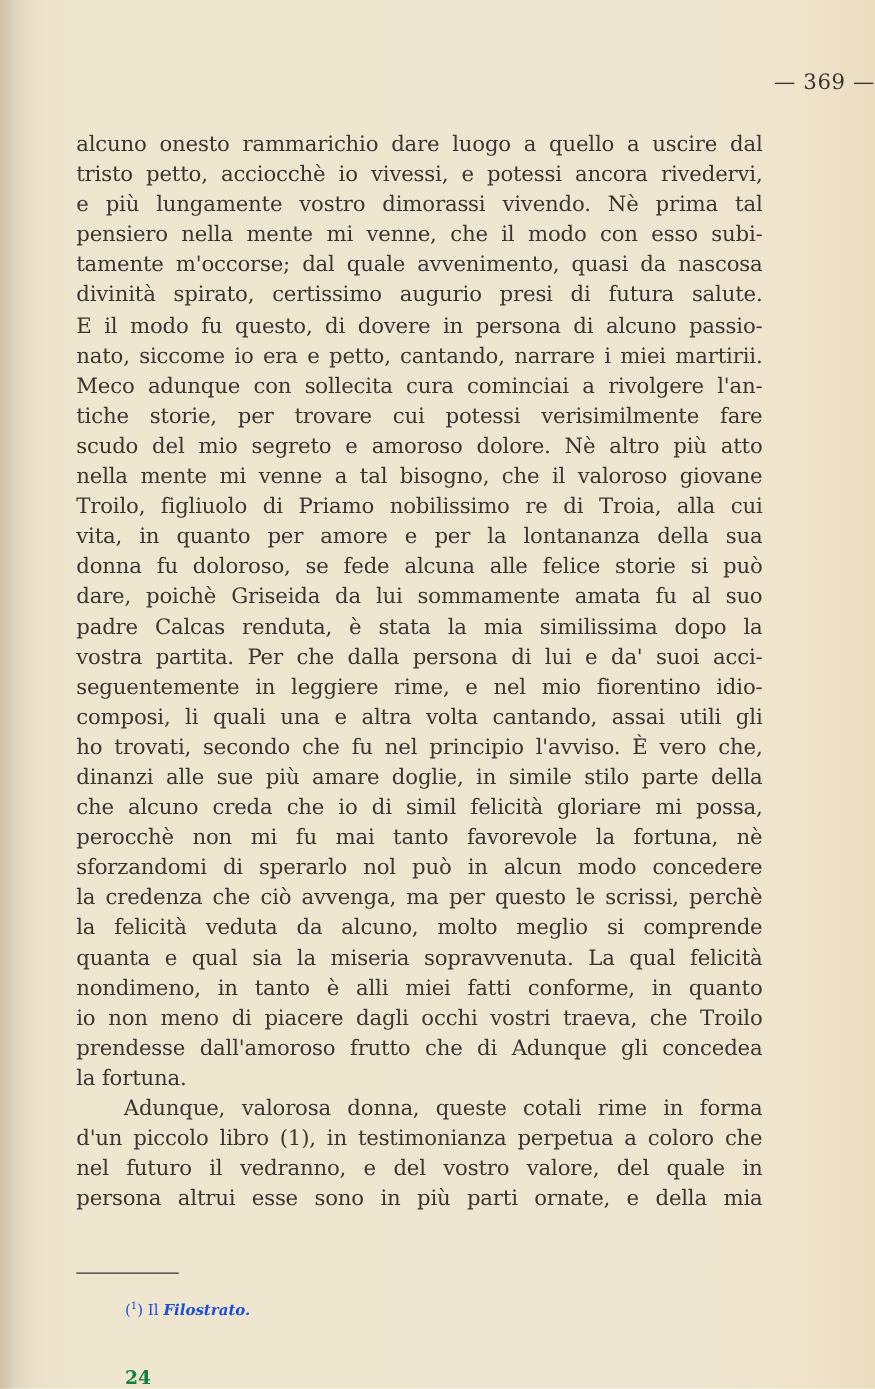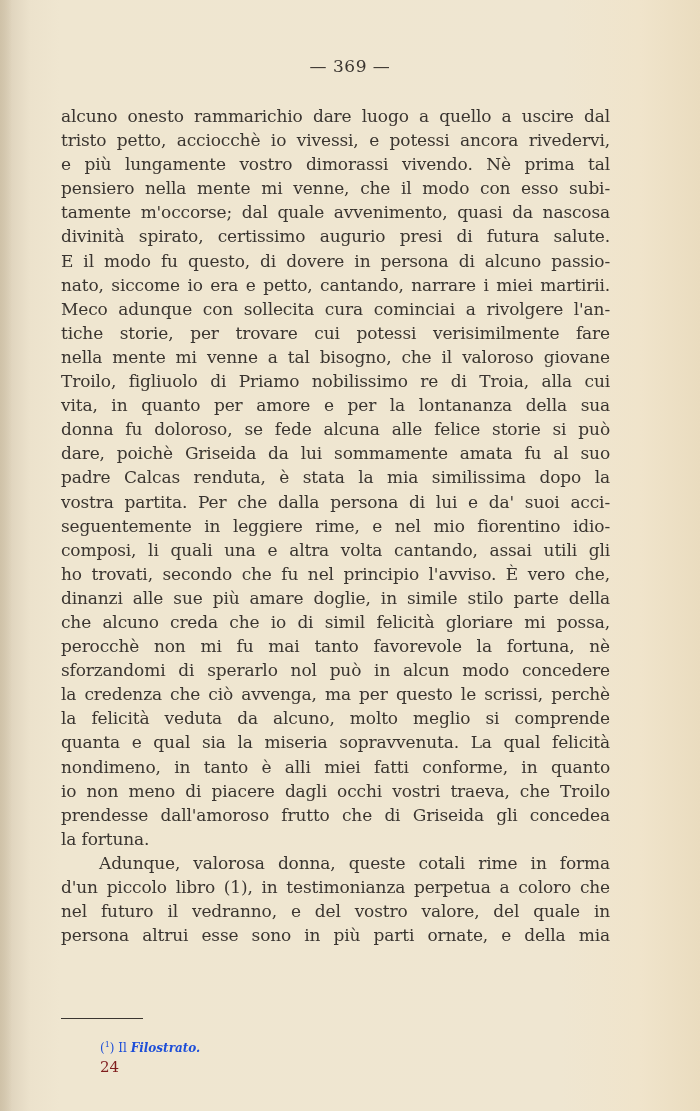--- a/index.html
+++ b/index.html
@@ -21,21 +21,21 @@
       top: 0;
       width: 12px;
       height: 1111px;
       background: linear-gradient(90deg, #cfc2a8, rgba(230,220,198,0));
     }
     .page-header {
       position: absolute;
       top: 56px;
       left: 0;
       width: 700px;
-      text-align: center;
+      text-align: right;
       font-size: 17px;
       letter-spacing: 0.5px;
       color: #3a3530;
     }
     .body-text {
       position: absolute;
       top: 104px;
       left: 61px;
       width: 549px;
     }
@@ -75,65 +75,66 @@
     }
     .footnote .mark sup {
       font-size: 8px;
     }
     .footnote .title {
       font-style: italic;
       font-weight: bold;
     }
     .signature {
       position: absolute;
-      top: 1058px;
+      top: 1093px;
       left: 100px;
       font-size: 15px;
-      font-weight: normal;
-      color: #7f1d1d;
+      font-weight: bold;
+      color: #15803d;
     }
   </style>
 </head>
 <body>
 
 <div class="page-edge"></div>
 
 <div class="page-header">— 369 —</div>
 
 <div class="body-text">
   <div class="line">alcuno onesto rammarichio dare luogo a quello a uscire dal</div>
   <div class="line">tristo petto, acciocchè io vivessi, e potessi ancora rivedervi,</div>
   <div class="line">e più lungamente vostro dimorassi vivendo. Nè prima tal</div>
   <div class="line">pensiero nella mente mi venne, che il modo con esso subi-</div>
   <div class="line">tamente m'occorse; dal quale avvenimento, quasi da nascosa</div>
   <div class="line">divinità spirato, certissimo augurio presi di futura salute.</div>
   <div class="line">E il modo fu questo, di dovere in persona di alcuno passio-</div>
   <div class="line">nato, siccome io era e petto, cantando, narrare i miei martirii.</div>
   <div class="line">Meco adunque con sollecita cura cominciai a rivolgere l'an-</div>
   <div class="line">tiche storie, per trovare cui potessi verisimilmente fare</div>
+  <div class="line">scudo del mio segreto e amoroso dolore. Nè altro più atto</div>
   <div class="line">nella mente mi venne a tal bisogno, che il valoroso giovane</div>
   <div class="line">Troilo, figliuolo di Priamo nobilissimo re di Troia, alla cui</div>
   <div class="line">vita, in quanto per amore e per la lontananza della sua</div>
   <div class="line">donna fu doloroso, se fede alcuna alle felice storie si può</div>
   <div class="line">dare, poichè Griseida da lui sommamente amata fu al suo</div>
   <div class="line">padre Calcas renduta, è stata la mia similissima dopo la</div>
   <div class="line">vostra partita. Per che dalla persona di lui e da' suoi acci-</div>
   <div class="line">seguentemente in leggiere rime, e nel mio fiorentino idio-</div>
   <div class="line">composi, li quali una e altra volta cantando, assai utili gli</div>
   <div class="line">ho trovati, secondo che fu nel principio l'avviso. È vero che,</div>
   <div class="line">dinanzi alle sue più amare doglie, in simile stilo parte della</div>
   <div class="line">che alcuno creda che io di simil felicità gloriare mi possa,</div>
   <div class="line">perocchè non mi fu mai tanto favorevole la fortuna, nè</div>
   <div class="line">sforzandomi di sperarlo nol può in alcun modo concedere</div>
   <div class="line">la credenza che ciò avvenga, ma per questo le scrissi, perchè</div>
   <div class="line">la felicità veduta da alcuno, molto meglio si comprende</div>
   <div class="line">quanta e qual sia la miseria sopravvenuta. La qual felicità</div>
   <div class="line">nondimeno, in tanto è alli miei fatti conforme, in quanto</div>
   <div class="line">io non meno di piacere dagli occhi vostri traeva, che Troilo</div>
-  <div class="line">prendesse dall'amoroso frutto che di Griseida gli concedea</div>
+  <div class="line">prendesse dall'amoroso frutto che di Adunque gli concedea</div>
   <div class="line last">la fortuna.</div>
   <div class="line indent">Adunque, valorosa donna, queste cotali rime in forma</div>
   <div class="line">d'un piccolo libro (1), in testimonianza perpetua a coloro che</div>
   <div class="line">nel futuro il vedranno, e del vostro valore, del quale in</div>
   <div class="line">persona altrui esse sono in più parti ornate, e della mia</div>
 </div>
 
 <div class="footnote-rule"></div>
 
 <div class="footnote">

